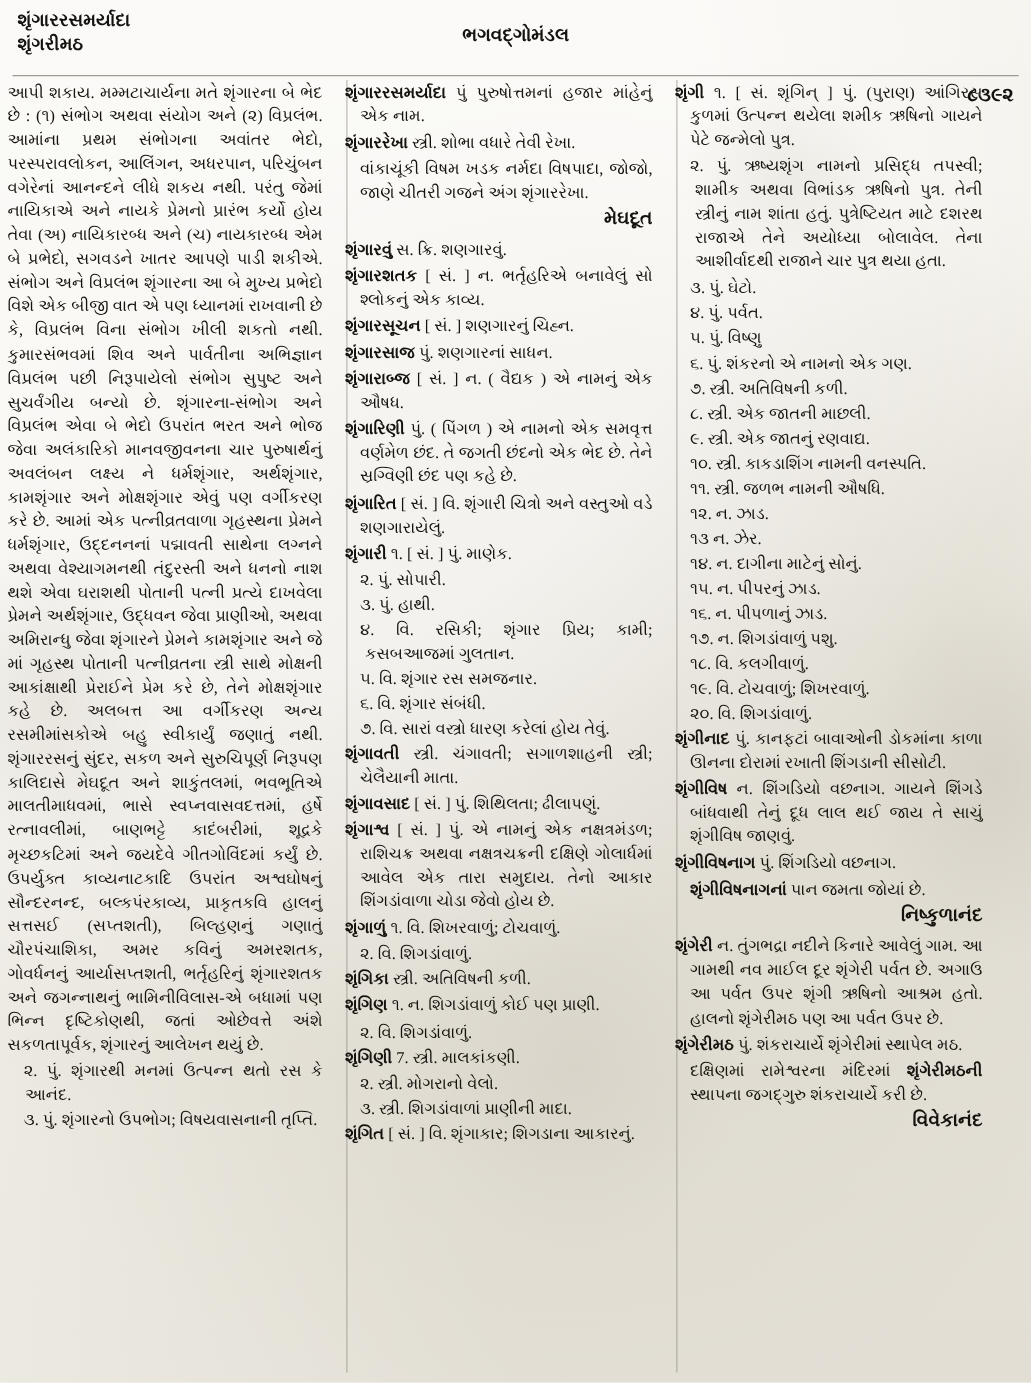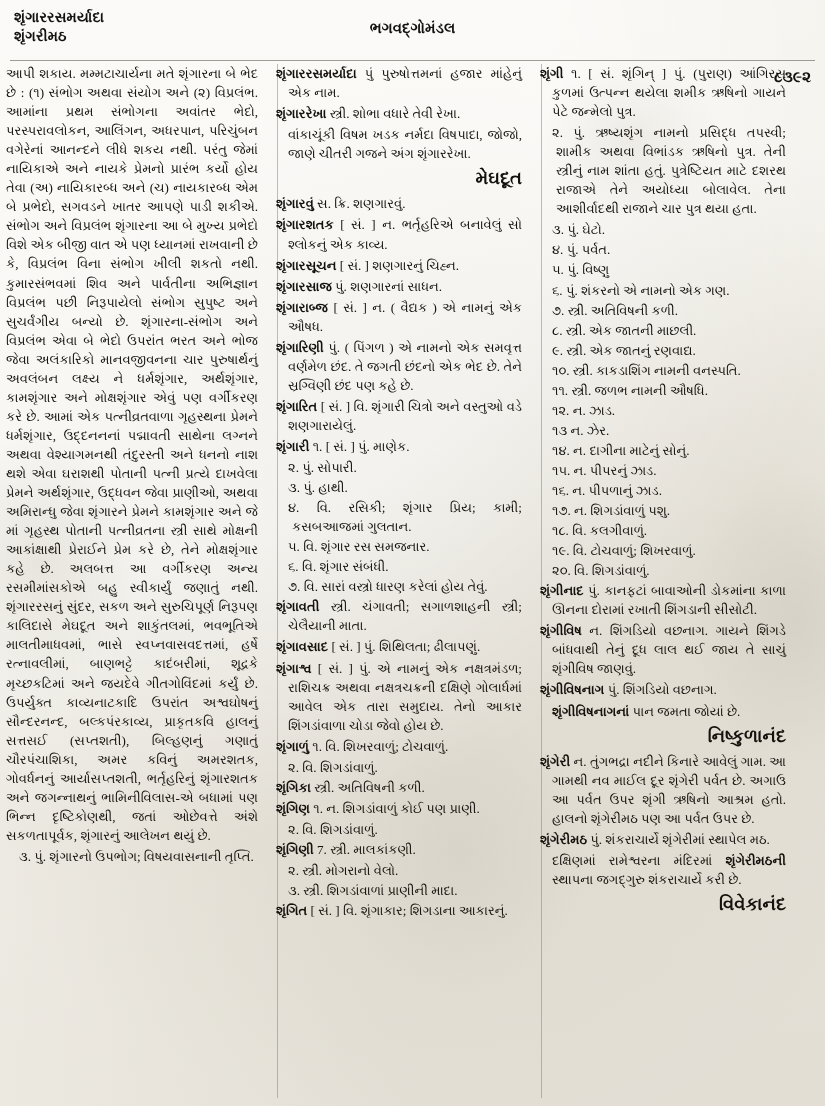--- a/index.html
+++ b/index.html
@@ -72,21 +72,21 @@
   .col.c2,.col.c3{width:264px;padding-left:9px;}
 
   p{margin:0 0 1px 0;}
   
   .entry{margin:0 0 2px 0;padding-left:12px;text-indent:-12px;}
   .cont{margin:0 0 2px 0;padding-left:12px;text-indent:0;}
   .num{margin:0 0 2px 0;padding-left:16px;text-indent:-4px;}
   .num-tight{margin:0 0 1px 0;padding-left:14px;text-indent:-1px;}
   .para{margin:0 0 2px 0;text-indent:0;}
   .hw{font-weight:bold;}
-  .cite{display:block;text-align:right;font-weight:bold;font-size:18px;margin:0 0 3px 0;}
+  .cite{display:block;text-align:right;font-weight:bold;font-size:15px;margin:0 0 3px 0;}
 
   
   .senses .num{margin-bottom:1px;}
 
   
   .col{filter:contrast(1.02);}
 </style>
 </head>
 <body>
 
@@ -108,20 +108,21 @@
   </header>
 
   <div class="rule-top"></div>
   <div class="vrule vr1"></div>
   <div class="vrule vr2"></div>
 
   <div class="cols">
 
     <div class="col c1">
       <p class="para">આપી શકાય. મમ્મટાચાર્યના મતે શૃંગારના બે ભેદ છે : (૧) સંભોગ અથવા સંયોગ અને (૨) વિપ્રલંભ. આમાંના પ્રથમ સંભોગના અવાંતર ભેદો, પરસ્પરાવલોકન, આલિંગન, અધરપાન, પરિચુંબન વગેરેનાં આનન્દને લીધે શકય નથી. પરંતુ જેમાં નાયિકાએ અને નાયકે પ્રેમનો પ્રારંભ કર્યો હોય તેવા (અ) નાયિકારબ્ધ અને (ચ) નાયકારબ્ધ એમ બે પ્રભેદો, સગવડને ખાતર આપણે પાડી શકીએ. સંભોગ અને વિપ્રલંભ શૃંગારના આ બે મુખ્ય પ્રભેદો વિશે એક બીજી વાત એ પણ ધ્યાનમાં રાખવાની છે કે, વિપ્રલંભ વિના સંભોગ ખીલી શકતો નથી. કુમારસંભવમાં શિવ અને પાર્વતીના અભિજ્ઞાન વિપ્રલંભ પછી નિરૂપાયેલો સંભોગ સુપુષ્ટ અને સુચર્વંગીય બન્યો છે. શૃંગારના-સંભોગ અને વિપ્રલંભ એવા બે ભેદો ઉપરાંત ભરત અને ભોજ જેવા અલંકારિકો માનવજીવનના ચાર પુરુષાર્થનું અવલંબન લક્ષ્ય ને ધર્મશૃંગાર, અર્થશૃંગાર, કામશૃંગાર અને મોક્ષશૃંગાર એવું પણ વર્ગીકરણ કરે છે. આમાં એક પત્નીવ્રતવાળા ગૃહસ્થના પ્રેમને ધર્મશૃંગાર, ઉદ્દનનનાં પદ્માવતી સાથેના લગ્નને અથવા વેશ્યાગમનથી તંદુરસ્તી અને ધનનો નાશ થશે એવા ઘરાશથી પોતાની પત્ની પ્રત્યે દાખવેલા પ્રેમને અર્થશૃંગાર, ઉદ્ધવન જેવા પ્રાણીઓ, અથવા અમિરાન્ધુ જેવા શૃંગારને પ્રેમને કામશૃંગાર અને જે માં ગૃહસ્થ પોતાની પત્નીવ્રતના સ્ત્રી સાથે મોક્ષની આકાંક્ષાથી પ્રેરાઈને પ્રેમ કરે છે, તેને મોક્ષશૃંગાર કહે છે. અલબત્ત આ વર્ગીકરણ અન્ય રસમીમાંસકોએ બહુ સ્વીકાર્યું જણાતું નથી. શૃંગારરસનું સુંદર, સકળ અને સુરુચિપૂર્ણ નિરૂપણ કાલિદાસે મેઘદૂત અને શાકુંતલમાં, ભવભૂતિએ માલતીમાધવમાં, ભાસે સ્વપ્નવાસવદત્તમાં, હર્ષે રત્નાવલીમાં, બાણભટ્ટે કાદંબરીમાં, શૂદ્રકે મૃચ્છકટિમાં અને જયદેવે ગીતગોવિંદમાં કર્યું છે. ઉપર્યુક્ત કાવ્યનાટકાદિ ઉપરાંત અશ્વઘોષનું સૌન્દરનન્દ, બલ્કપંરકાવ્ય, પ્રાકૃતકવિ હાલનું સત્તસઈ (સપ્તશતી), બિલ્હણનું ગણાતું ચૌરપંચાશિકા, અમર કવિનું અમરશતક, ગોવર્ધનનું આર્યાસપ્તશતી, ભર્તૃહરિનું શૃંગારશતક અને જગન્નાથનું ભામિનીવિલાસ-એ બધામાં પણ ભિન્ન દૃષ્ટિકોણથી, જતાં ઓછેવત્તે અંશે સકળતાપૂર્વક, શૃંગારનું આલેખન થયું છે.</p>
+      <p class="num-tight">૨. પું. શૃંગારથી મનમાં ઉત્પન્ન થતો રસ કે આનંદ.</p>
       <p class="num-tight">૩. પું. શૃંગારનો ઉપભોગ; વિષયવાસનાની તૃપ્તિ.</p>
     </div>
 
     <div class="col c2">
 
       <p class="entry"><span class="hw">શૃંગારરસમર્યાદા</span><span> પું    પુરુષોત્તમનાં હજાર માંહેનું એક નામ.</span></p>
 
       <p class="entry"><span class="hw">શૃંગારરેખા</span><span> સ્ત્રી. શોભા વધારે તેવી રેખા.</span></p>
       <p class="cont">વાંકાચૂંકી વિષમ ખડક નર્મદા વિષપાદા, જોજો, જાણે ચીતરી ગજને અંગ શૃંગારરેખા.</p>
       <span class="cite">મેઘદૂત</span>

